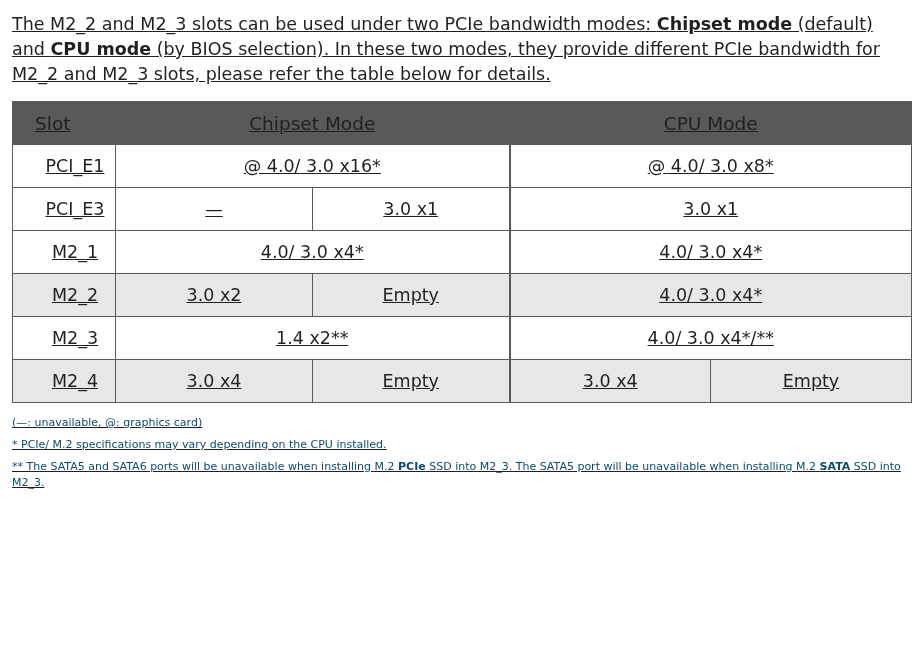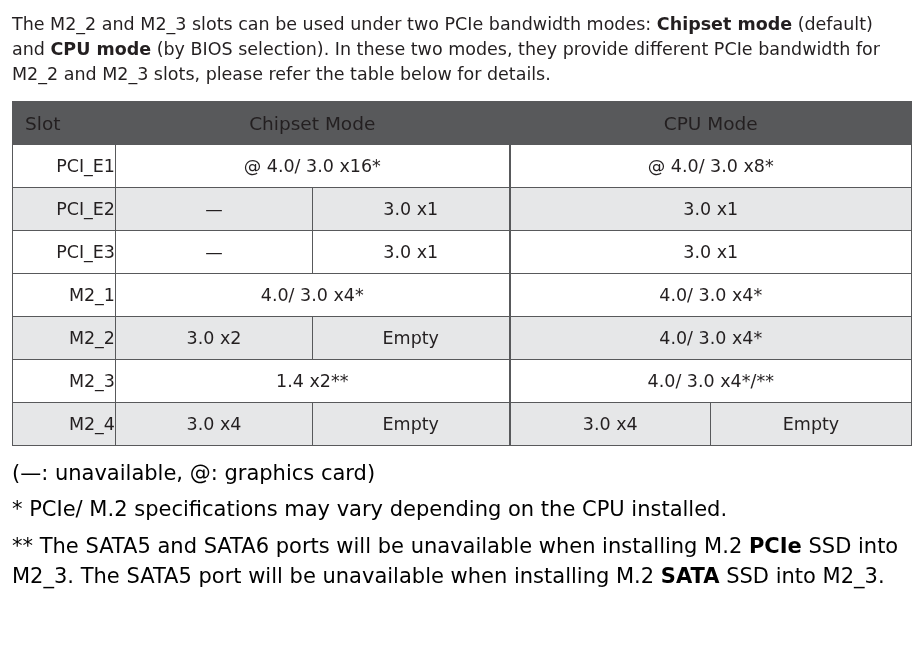--- a/index.html
+++ b/index.html
@@ -13,20 +13,21 @@
     font-family: "DejaVu Sans", "Liberation Sans", sans-serif;
     color: #231f20;
     overflow: hidden;
   }
   .page {
     width: 922px;
     height: 468px;
     position: relative;
     box-sizing: border-box;
     padding: 8px 10px 0 10px;
+    text-decoration: underline;
   }
   .intro {
     font-size: 17.5px;
     line-height: 1.43;
     color: #231f20;
     margin: 4px 2px 14px 2px;
   }
   .intro b {
     font-weight: bold;
   }
@@ -49,34 +50,34 @@
   thead th {
     background: #58595b;
     color: #ffffff;
     font-weight: bold;
     font-size: 18.5px;
     height: 44px;
     border: 1px solid #58595b;
   }
   thead th.slot-head {
     text-align: left;
-    padding-left: 12px;
+    padding-left: 22px;
   }
   tbody tr.shaded td {
     background: #e6e7e8;
   }
   tbody tr td.slot-cell {
-    text-align: right;
+    text-align: center;
     padding-left: 22px;
   }
   .notes {
     margin: 12px 2px 0 2px;
-    font-size: 21px;
+    font-size: 11px;
     line-height: 1.45;
-    color: #000000;
+    color: #0c4a6e;
   }
   .notes div {
     margin-bottom: 6px;
   }
   .notes b { font-weight: bold; }
   .thick-right {
     border-right: 2px solid #58595b !important;
   }
 </style>
 </head>
@@ -104,26 +105,20 @@
       </tr>
     </thead>
     <tbody>
 
       <tr>
         <td class="slot-cell">PCI_E1</td>
         <td colspan="2" class="thick-right">@ 4.0/ 3.0 x16*</td>
         <td colspan="2">@ 4.0/ 3.0 x8*</td>
       </tr>
 
-      <tr class="shaded">
-        <td class="slot-cell">PCI_E2</td>
-        <td>—</td>
-        <td class="thick-right">3.0 x1</td>
-        <td colspan="2">3.0 x1</td>
-      </tr>
 
       <tr>
         <td class="slot-cell">PCI_E3</td>
         <td>—</td>
         <td class="thick-right">3.0 x1</td>
         <td colspan="2">3.0 x1</td>
       </tr>
 
 
       <tr>

